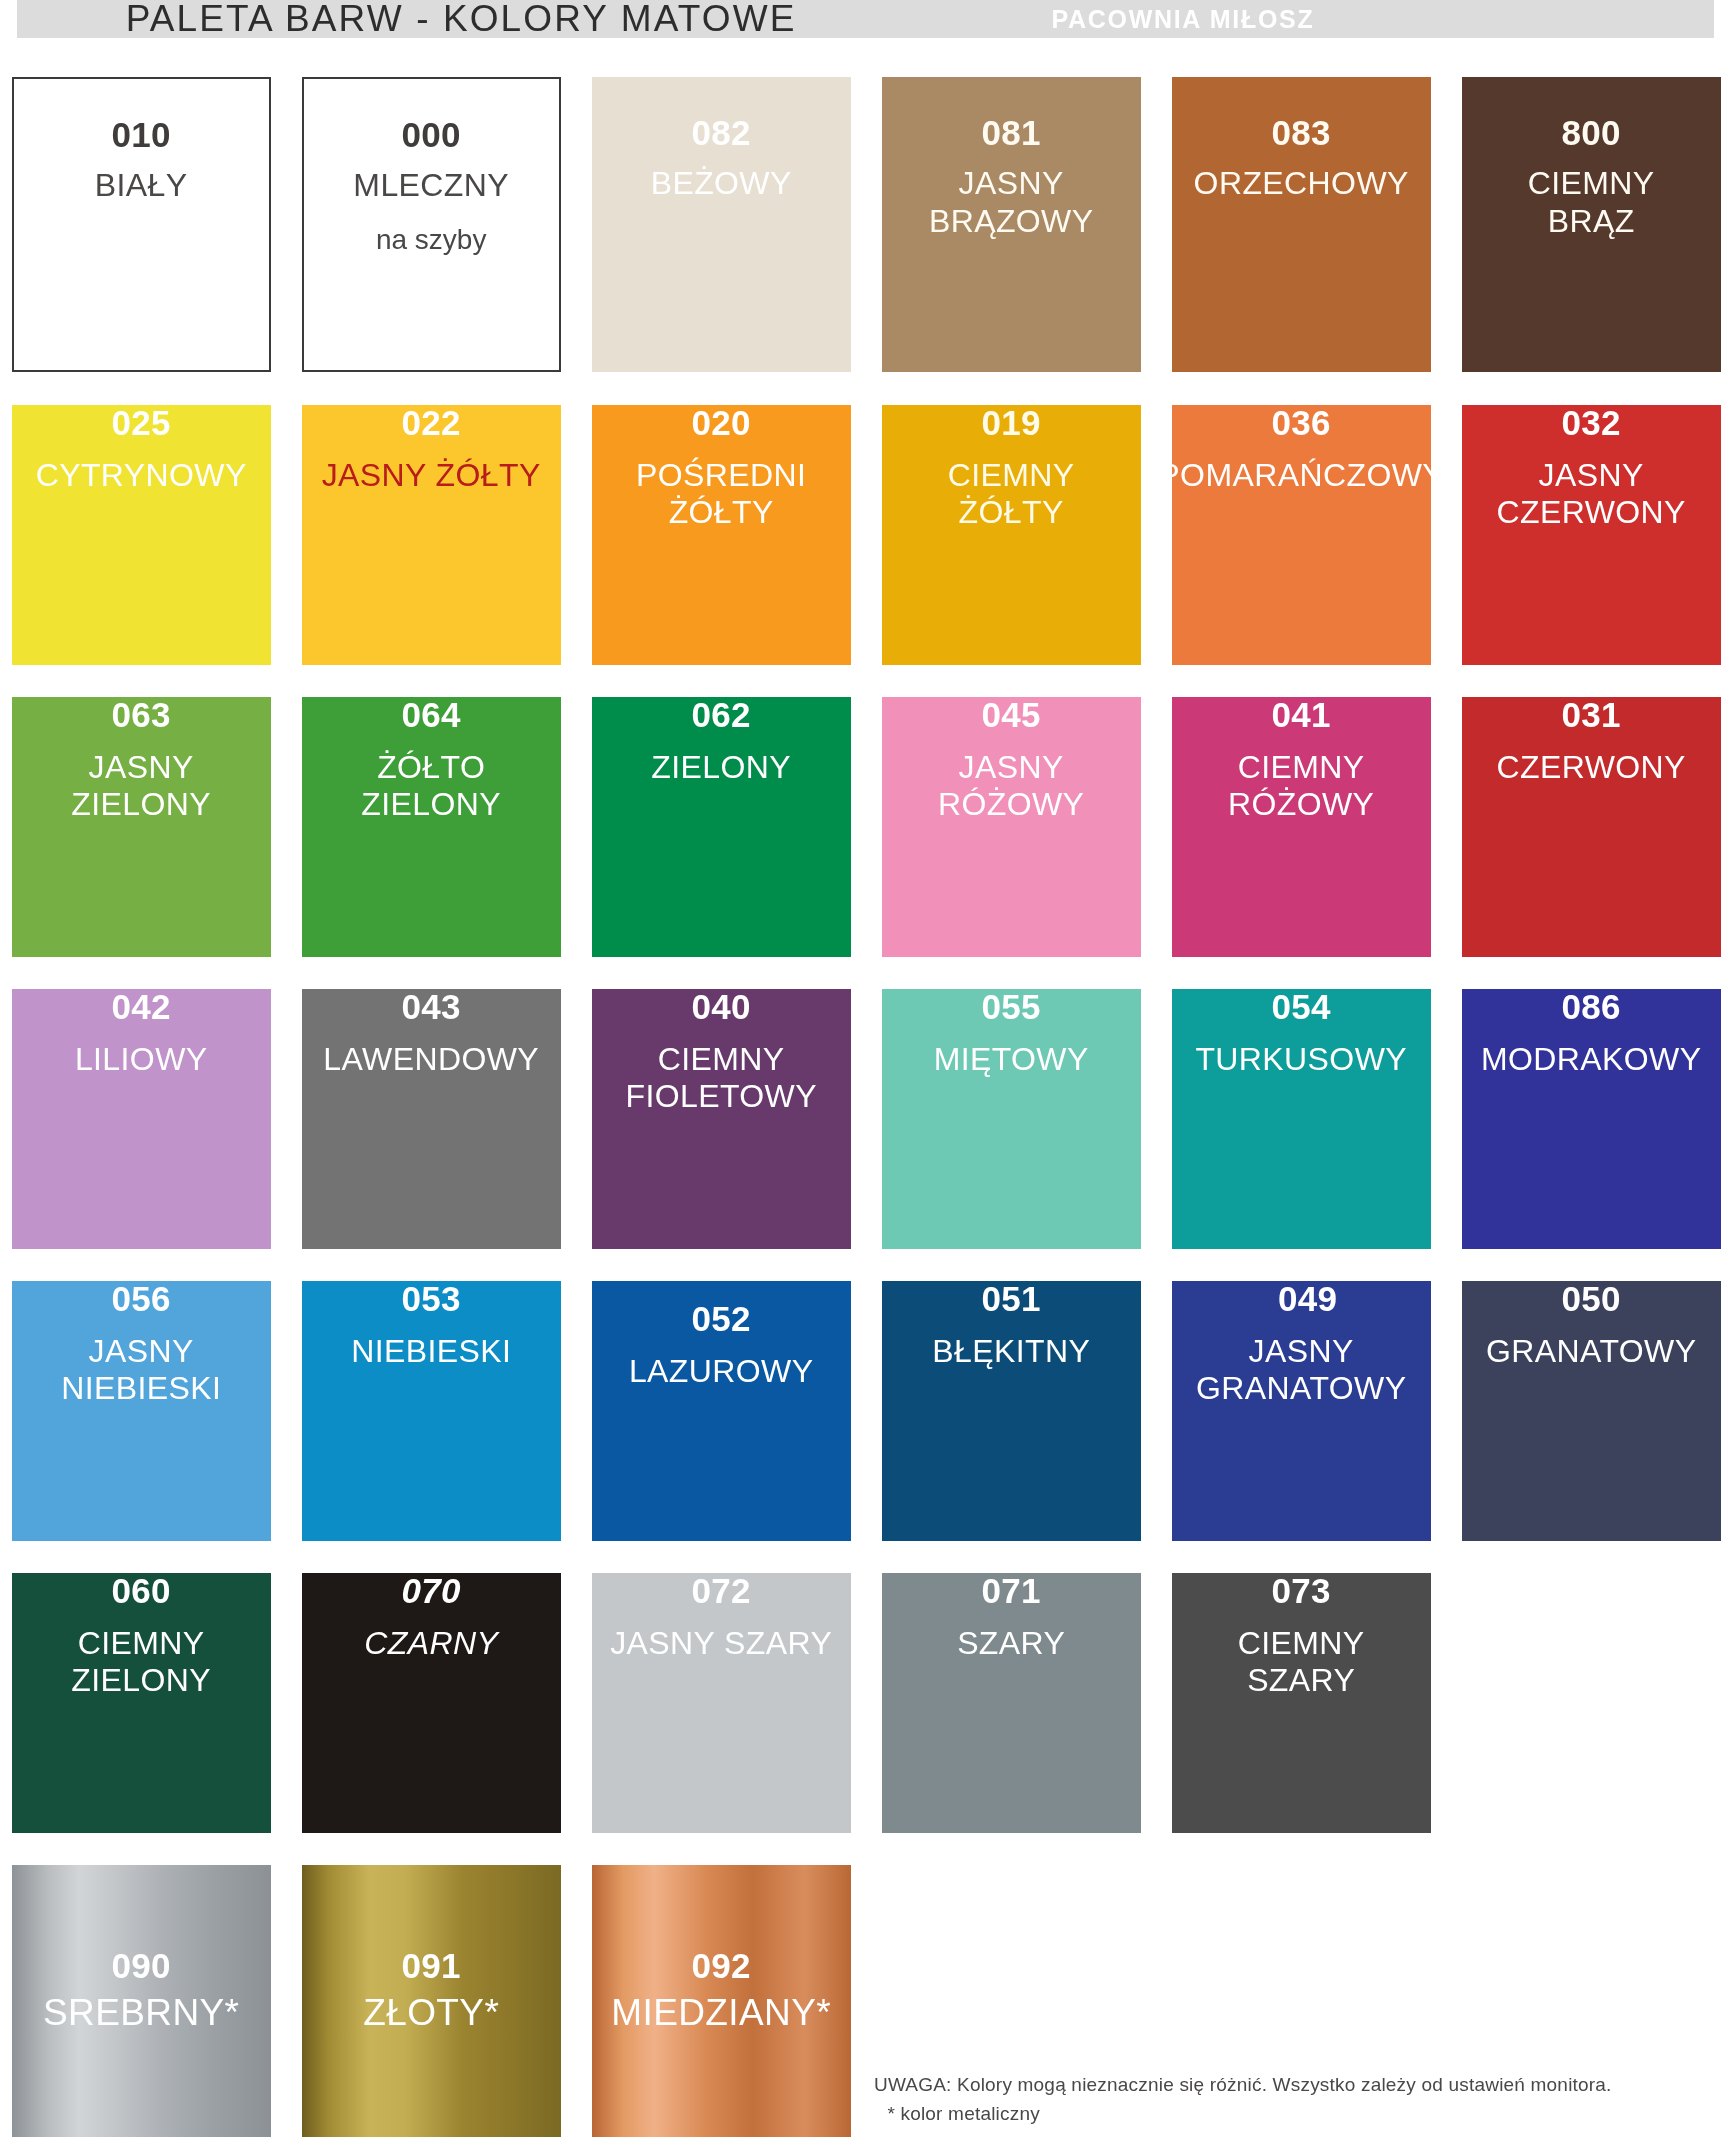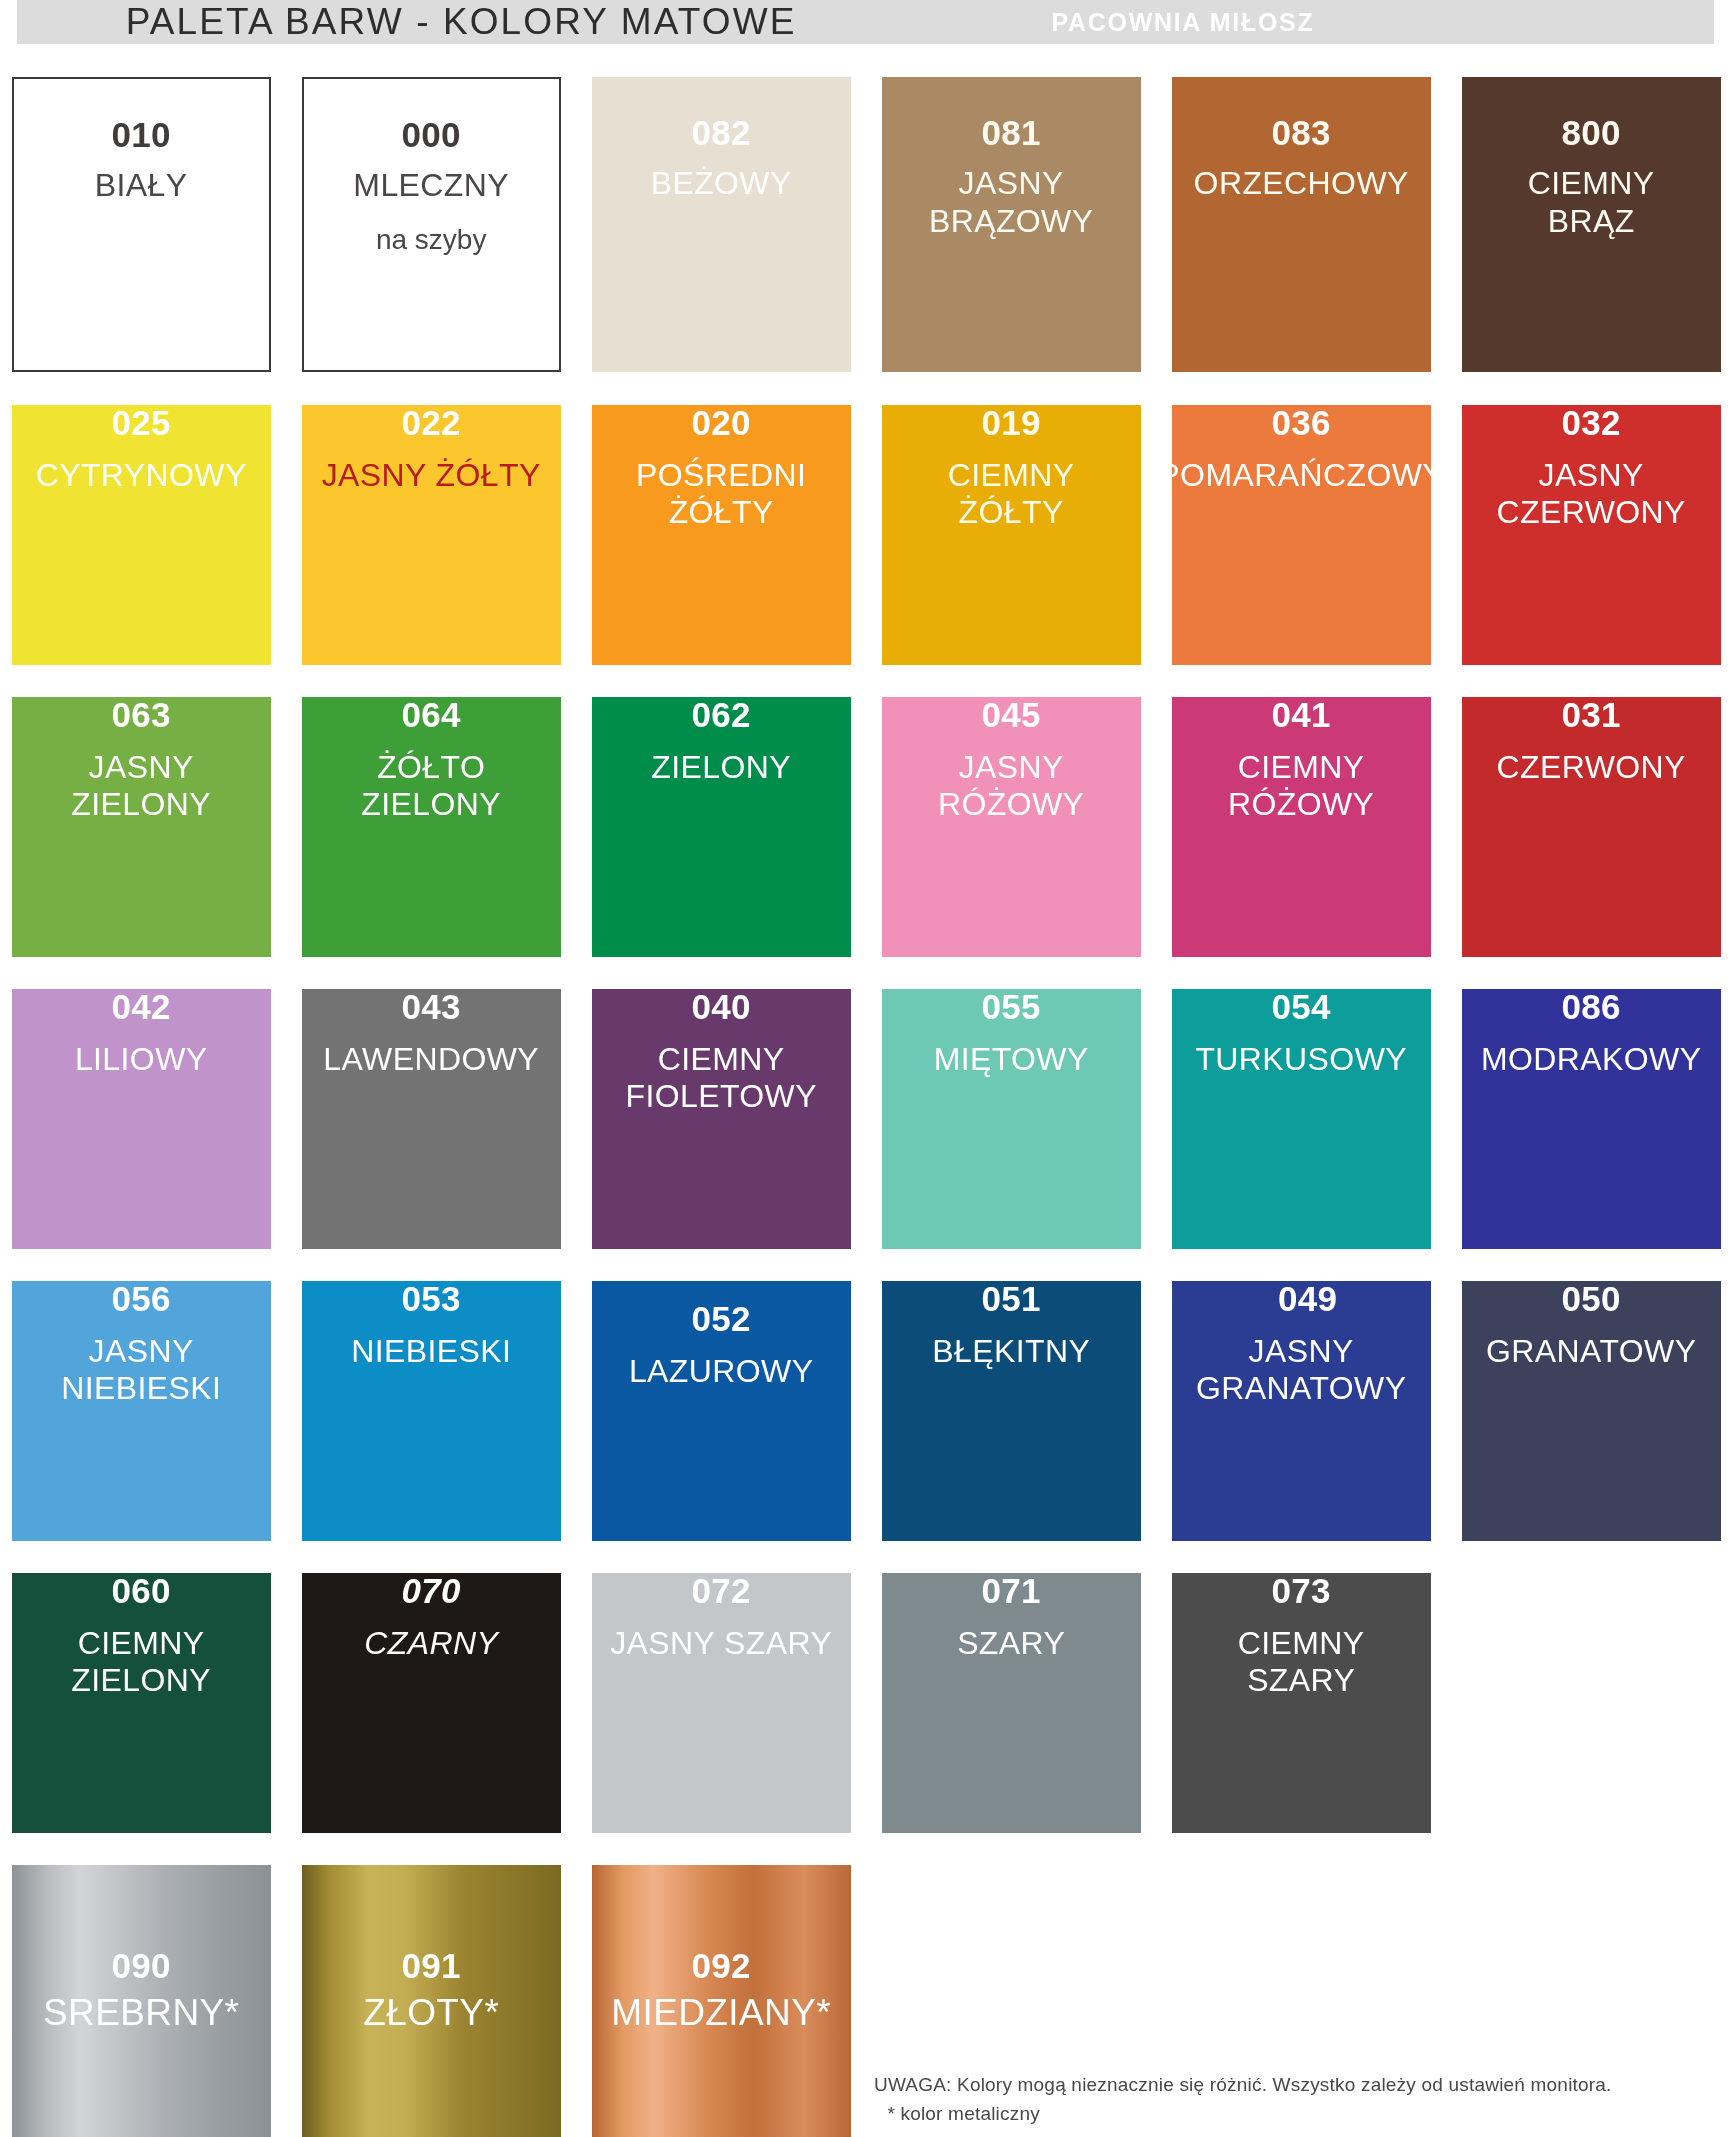--- a/index.html
+++ b/index.html
@@ -16,21 +16,21 @@
     overflow: hidden;
     position: relative;
   }
 
   
   .header-band {
     position: absolute;
     left: 16.7px;
     top: 0;
     width: 1697px;
-    height: 44px;
+    height: 38px;
     background: #dcdcdc;
     display: flex;
     align-items: center;
   }
   .header-title {
     margin-left: 109px;
     font-size: 37px;
     letter-spacing: 2.1px;
     color: #2d2d2d;
     font-weight: 400;

